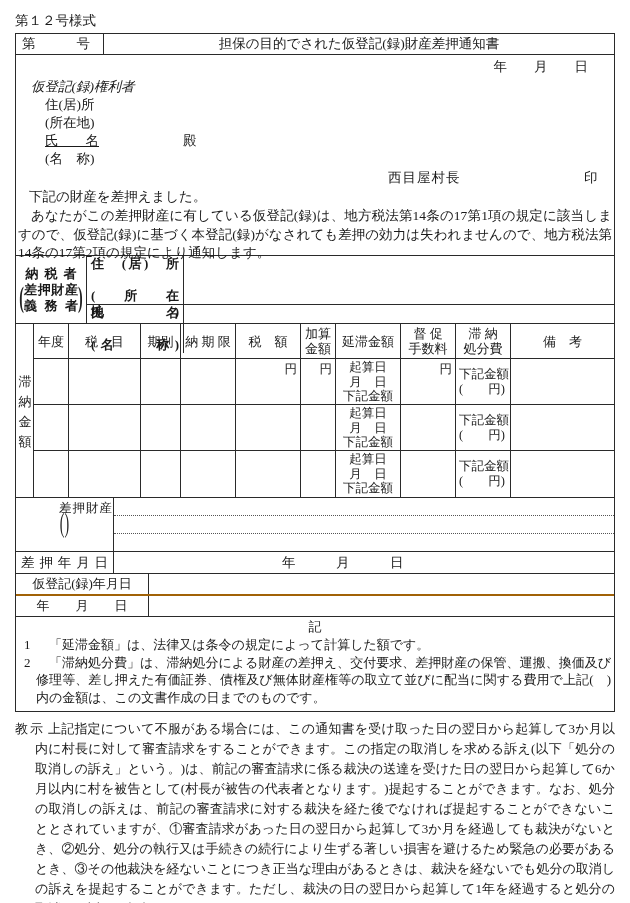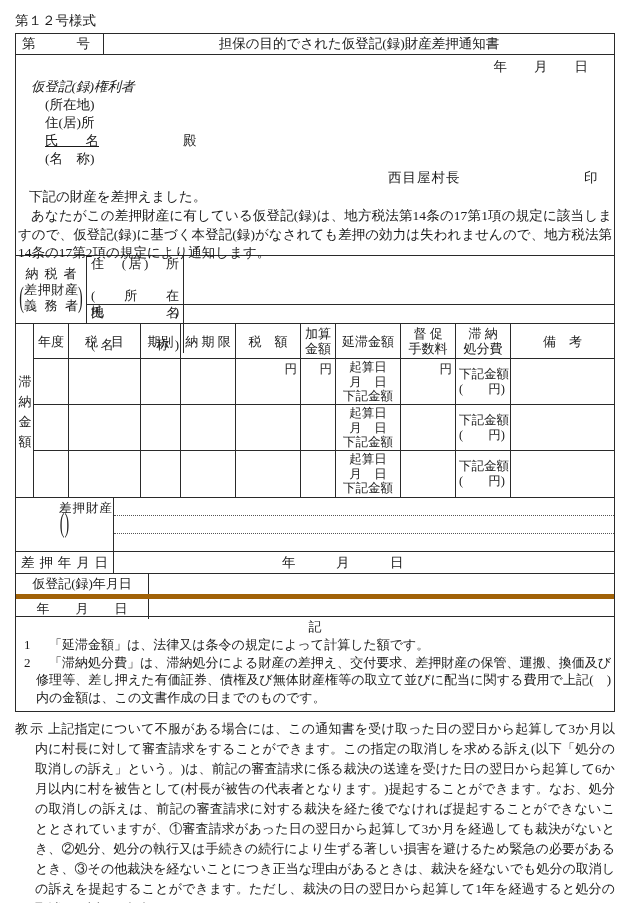--- a/index.html
+++ b/index.html
@@ -30,21 +30,21 @@
   .l-addr { padding-left: 29px; height: 18px; }
   .l-name-row { position: relative; padding-left: 29px; height: 18px; text-decoration: underline; }
   .l-honorific { position: absolute; left: 167px; top: 0; }
   .l-mayor { position: relative; height: 20px; }
   .l-sender { position: absolute; left: 372px; top: 1px; letter-spacing: 1px; }
   .l-seal { position: absolute; left: 568px; top: 1px; }
   .l-notice { padding-left: 13px; height: 19px; }
   .l-body { margin: 0 2px; text-indent: 13px; line-height: 18.5px; text-align: justify; }
 
   
-  .taxpayer { display: flex; border-top: 1px solid #2a2a2a; height: 68px; font-size: 13px; }
+  .taxpayer { display: flex; border-top: 1px solid #2a2a2a; height: 68px; font-size: 13px; font-weight: bold; }
   .tp-left { width: 71px; border-right: 1px solid #2a2a2a; display: flex; flex-direction: column; align-items: center; justify-content: center; }
   .tp-left-main { letter-spacing: 6px; padding-left: 6px; height: 17px; }
   .tp-bracket { display: flex; align-items: center; }
   .paren { display: inline-block; transform: scaleY(2.15); font-size: 14px; color:#222; }
   .tp-bracket-lines { display: flex; flex-direction: column; width: 54px; }
   .jfy { text-align: justify; text-align-last: justify; }
   .tp-bracket-lines div { height: 16px; line-height: 16px; }
   .tp-right { flex: 1; display: flex; flex-direction: column; }
   .tp-row { flex: 1; display: flex; }
   .tp-row.first { border-bottom: 1px solid #2a2a2a; }
@@ -84,21 +84,21 @@
   .seizure { display: flex; border-top: 1px solid #2a2a2a; height: 22px; }
   .s-label { width: 98px; border-right: 1px solid #2a2a2a; padding: 0 5px; line-height: 21px; }
   .s-value { flex: 1; padding-left: 168px; line-height: 21px; }
 
   
   .registration { display: flex; border-top: 1px solid #2a2a2a; height: 43px; }
   .r-label { width: 102px; border-right: 1px solid #2a2a2a; display: flex; flex-direction: column; justify-content: center; padding: 0 4px; }
   .r-label div { height: 18px; line-height: 18px; }
   .r-right { flex: 1; display: flex; flex-direction: column; }
   .r-subrow { flex: 1; display: flex; }
-  .r-subrow.first { border-bottom: 5px solid #a16207; }
+  .r-subrow.first { border-bottom: 2px solid #a16207; }
   .r-mid { width: 133px; border-right: 1px solid #2a2a2a; text-align: center; line-height: 20px; font-size: 13px; }
   .r-rest { flex: 1; }
 
   
   .notes { border-top: 1px solid #2a2a2a; padding: 1px 0 5px; font-size: 13px; line-height: 17.5px; }
   .n-heading { text-align: center; height: 18px; }
   .n-item { position: relative; padding-left: 20px; padding-right: 3px; text-indent: 13px; text-align: justify; }
   .n-num { position: absolute; left: 8px; top: 0; text-indent: 0; }
 
   
@@ -118,22 +118,22 @@
       <div class="hr-num">
         <span>第</span>
         <span>号</span>
       </div>
       <div class="hr-title">担保の目的でされた仮登記(録)財産差押通知書</div>
     </div>
 
     <div class="letter">
       <div class="l-date">年　　月　　日</div>
       <div class="l-recipient">仮登記(録)権利者</div>
+      <div class="l-addr">住(居)所</div>
       <div class="l-addr">(所在地)</div>
-      <div class="l-addr">住(居)所</div>
       <div class="l-name-row">
         <span>氏　　名</span>
         <span class="l-honorific">殿</span>
       </div>
       <div class="l-addr">(名　称)</div>
       <div class="l-mayor">
         <span class="l-sender">西目屋村長</span>
         <span class="l-seal">印</span>
       </div>
       <div class="l-notice">下記の財産を差押えました。</div>

